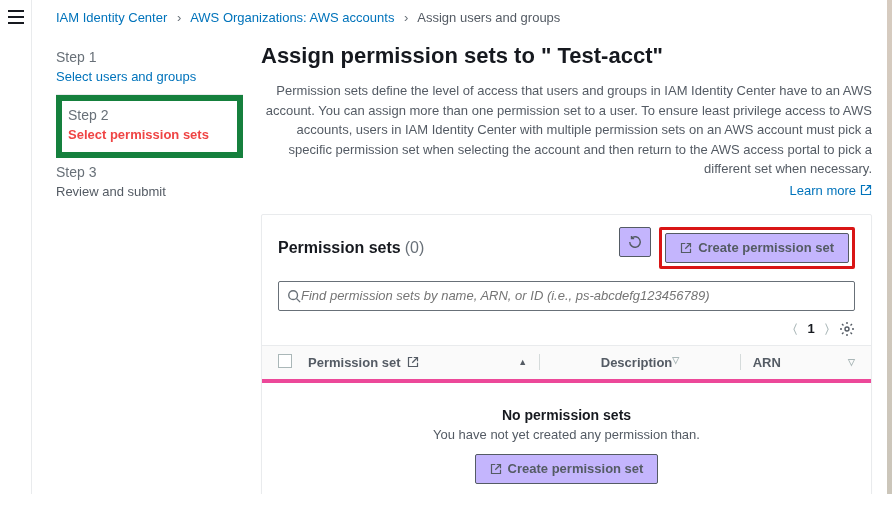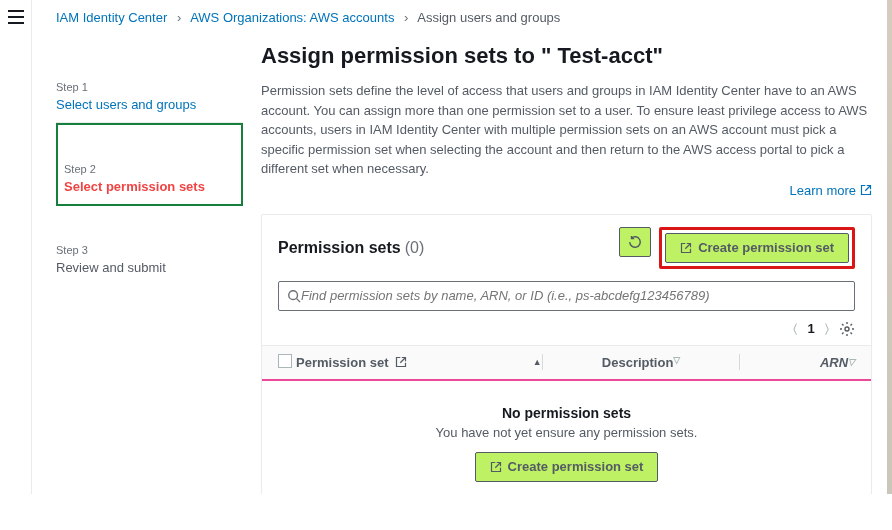--- a/index.html
+++ b/index.html
@@ -9,51 +9,51 @@
   .hamburger { width:16px; height:14px; display:flex; flex-direction:column; justify-content:space-between; cursor:pointer;}
   .hamburger span { display:block; height:2px; background:#16191f; }
   .main { flex:1; padding: 10px 20px 0 24px; position:relative; display:flex; flex-direction:column;}
   .breadcrumb { font-size:13px; color:#545b64; margin-bottom:18px;}
   .breadcrumb a { color:#0073bb; text-decoration:none; }
   .breadcrumb .sep { margin:0 6px; color:#687078;}
   .content-row { display:flex; flex:1; min-height:0; }
   .side { width:205px; padding-right:18px;}
   .step { padding:6px 0 10px 0; border-bottom:1px solid #e9ebed;}
   .step:last-child{border-bottom:none;}
-  .step .lbl { font-size:11px; color:#687078; margin-bottom:4px;margin-top:32px;}
+  .step .lbl { font-size:14px; color:#687078; margin-bottom:4px;}
   .step .ttl { font-size:13px; color:#545b64;}
   .step .ttl.link { color:#0073bb; cursor:pointer;}
-  .step.active{ border:2px solid #15803d; padding:6px 6px 10px 6px;}
+  .step.active{ border:6px solid #15803d; padding:6px 6px 10px 6px;}
   .step.active .ttl{ color:#ef4444; font-weight:700;}
   .panel { flex:1; min-width:0;}
   h1 { font-size:22px; font-weight:700; margin-bottom:12px;}
-  .intro { font-size:13px; color:#545b64; line-height:1.5; margin-bottom:4px;}
+  .intro { font-size:13px; color:#545b64; line-height:1.5; margin-bottom:4px;text-align:right;}
   .learn { font-size:13px;text-align:right; }
   .learn a{ color:#0073bb; text-decoration:none; display:inline-flex; align-items:center; gap:4px;}
   .card { margin-top:16px; border:1px solid #e9ebed; border-radius:2px; box-shadow: 0 1px 1px rgba(0,0,0,0.05); overflow:hidden;}
   .card-head { display:flex; align-items:center; padding:12px 16px; }
   .card-title { font-size:16px; font-weight:700; color:#16191f; display:flex; align-items:center; gap:4px;}
   .card-title .count { color:#687078; font-weight:400;}
   .card-spacer { flex:1; }
-  .btn { display:inline-flex; align-items:center; gap:6px; font-size:13px; font-weight:700; padding:5px 14px; border:1px solid #545b64; border-radius:2px; background:#bef264; color:#545b64; cursor:pointer; height:30px;}
+  .btn { display:inline-flex; align-items:center; gap:6px; font-size:13px; font-weight:700; padding:5px 14px; border:1px solid #545b64; border-radius:2px; background:#c4b5fd; color:#545b64; cursor:pointer; height:30px;}
   .btn.icon-only{ padding:5px 8px;}
   .btn-group { display:flex; gap:8px; }
   .create-hl { border:3px solid #d91515; padding:3px; border-radius:2px; }
   .search-row { padding:0 16px 10px 16px;}
   .search-box { display:flex; align-items:center; border:1px solid #687078; border-radius:2px; padding:4px 8px; height:30px;}
   .search-box input { border:none; outline:none; flex:1; font-size:13px; font-style:italic; color:#687078;}
   .pager { display:flex; justify-content:flex-end; align-items:center; gap:10px; padding:0 16px 8px 16px; color:#687078;}
   .pager .num { color:#16191f; font-weight:700;}
   .pager .chev { color:#aab7b8; }
-  .tbl-head { display:flex; align-items:center; border-top:1px solid #e9ebed; border-bottom:2px solid #ec4899; background:#fafafa; padding:8px 16px; font-size:13px; font-weight:700; color:#545b64; }
+  .tbl-head { display:flex; align-items:center; border-top:1px solid #e9ebed; border-bottom:4px solid #ec4899; background:#fafafa; padding:8px 16px; font-size:13px; font-weight:700; color:#545b64; gap:12px;}
   .col-chk { width:18px;}
   .chk { width:14px; height:14px; border:1px solid #aab7b8; background:#fff; display:inline-block;}
   .col-name { flex:1.5; min-width:0; display:flex; align-items:center; gap:6px;}
   .col-desc { flex:1.2; min-width:0;}
-  .col-arn { flex:0.7; min-width:0; display:flex; justify-content:flex-end; align-items:center;font-style:italic;}
+  .col-arn { flex:0.7; min-width:0; display:flex; justify-content:space-between; align-items:center;}
   .sort-tri { font-size:9px;}
   .divider { width:1px; height:16px; background:#d5dbdb;}
   .empty { padding:24px 16px 26px; text-align:center; color:#545b64; font-size:13px;}
   .empty .big { font-weight:700; color:#16191f; font-size:14px; margin-bottom:4px;}
   .empty .btn-row { margin-top:12px;}
   .hscroll { height:12px; background:#f2f3f3; border-top:1px solid #e9ebed; position:relative;}
   .hscroll .thumb{ position:absolute; left:10px; right:6px; top:1px; bottom:1px; background:#c6c6c6; border-radius:5px;}
   .footer { display:flex; justify-content:flex-end; gap:10px; padding:14px 0 10px;}
   svg { display:block;}
   .ext-icon { width:12px; height:12px; color:currentColor; }
@@ -175,21 +175,21 @@
             </div>
             <span class="divider"></span>
             <div class="col-arn">
               <span>ARN</span>
               <span class="sort-tri" style="color:#aab7b8">▽</span>
             </div>
           </div>
 
           <div class="empty">
             <div class="big">No permission sets</div>
-            <div>You have not yet ensure any permission sets.</div>
+            <div>You have not yet created any permission than.</div>
             <div class="btn-row">
               <button class="btn">
                 <svg class="ext-icon" viewBox="0 0 16 16" fill="none" stroke="#545b64" stroke-width="1.6">
                     <path d="M7 2H2v12h12V9"></path>
                     <path d="M9 2h5v5"></path>
                     <path d="M14 2L7 9"></path>
                   </svg>
                 <span>Create permission set</span>
               </button>
             </div>

